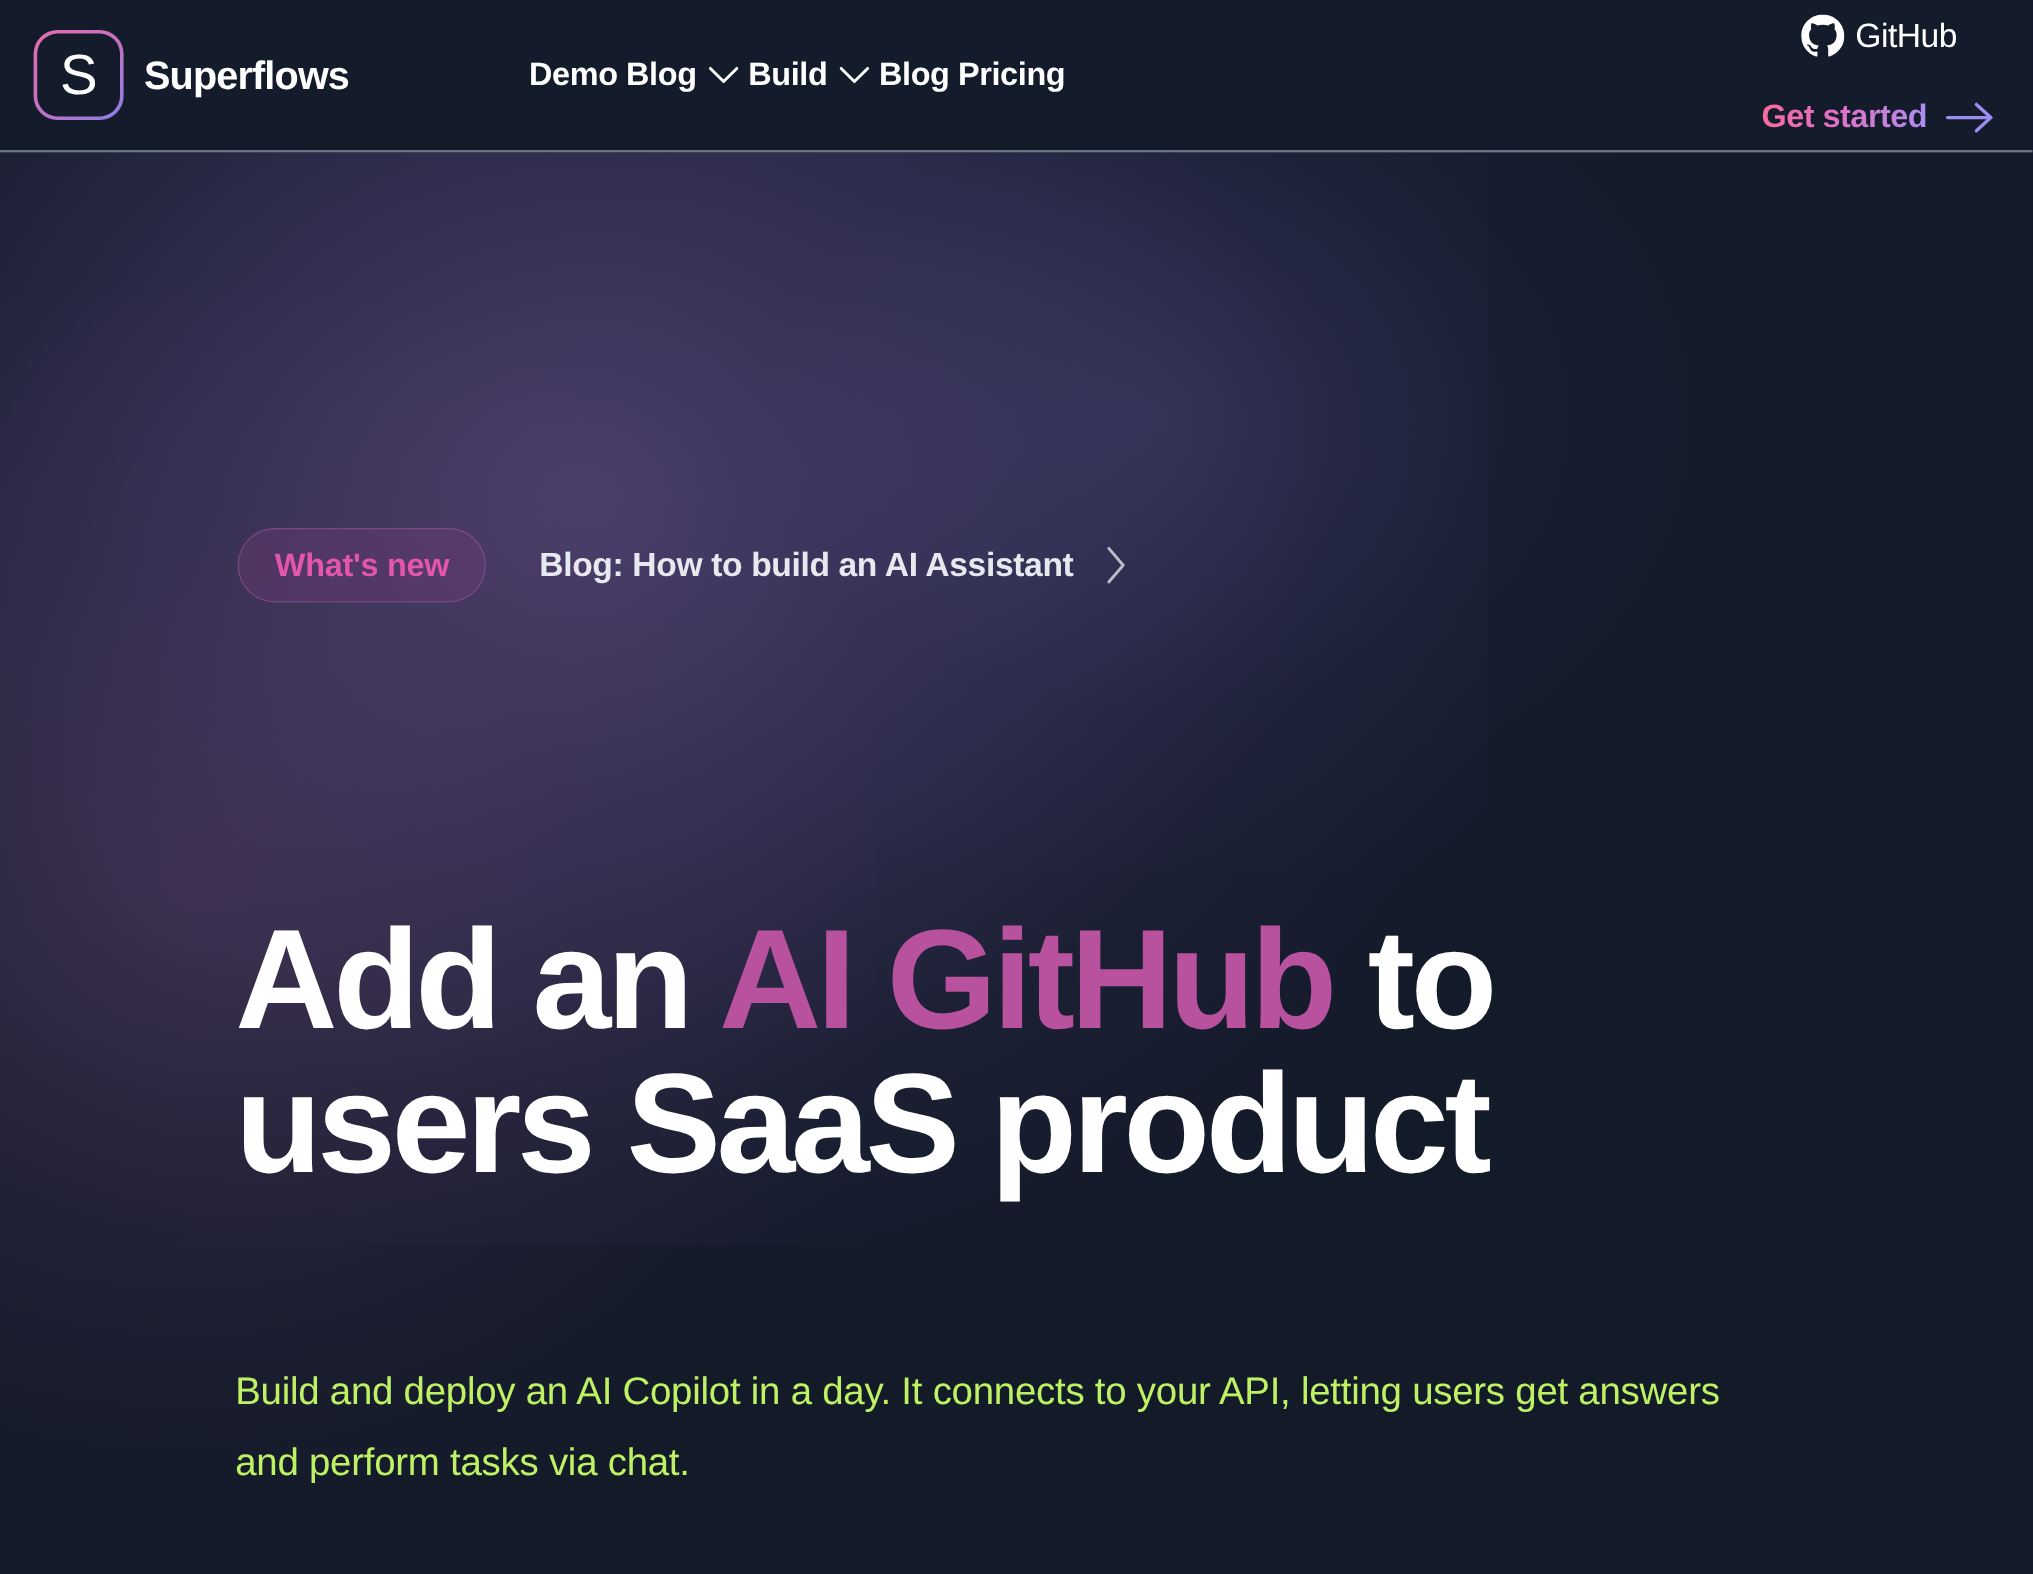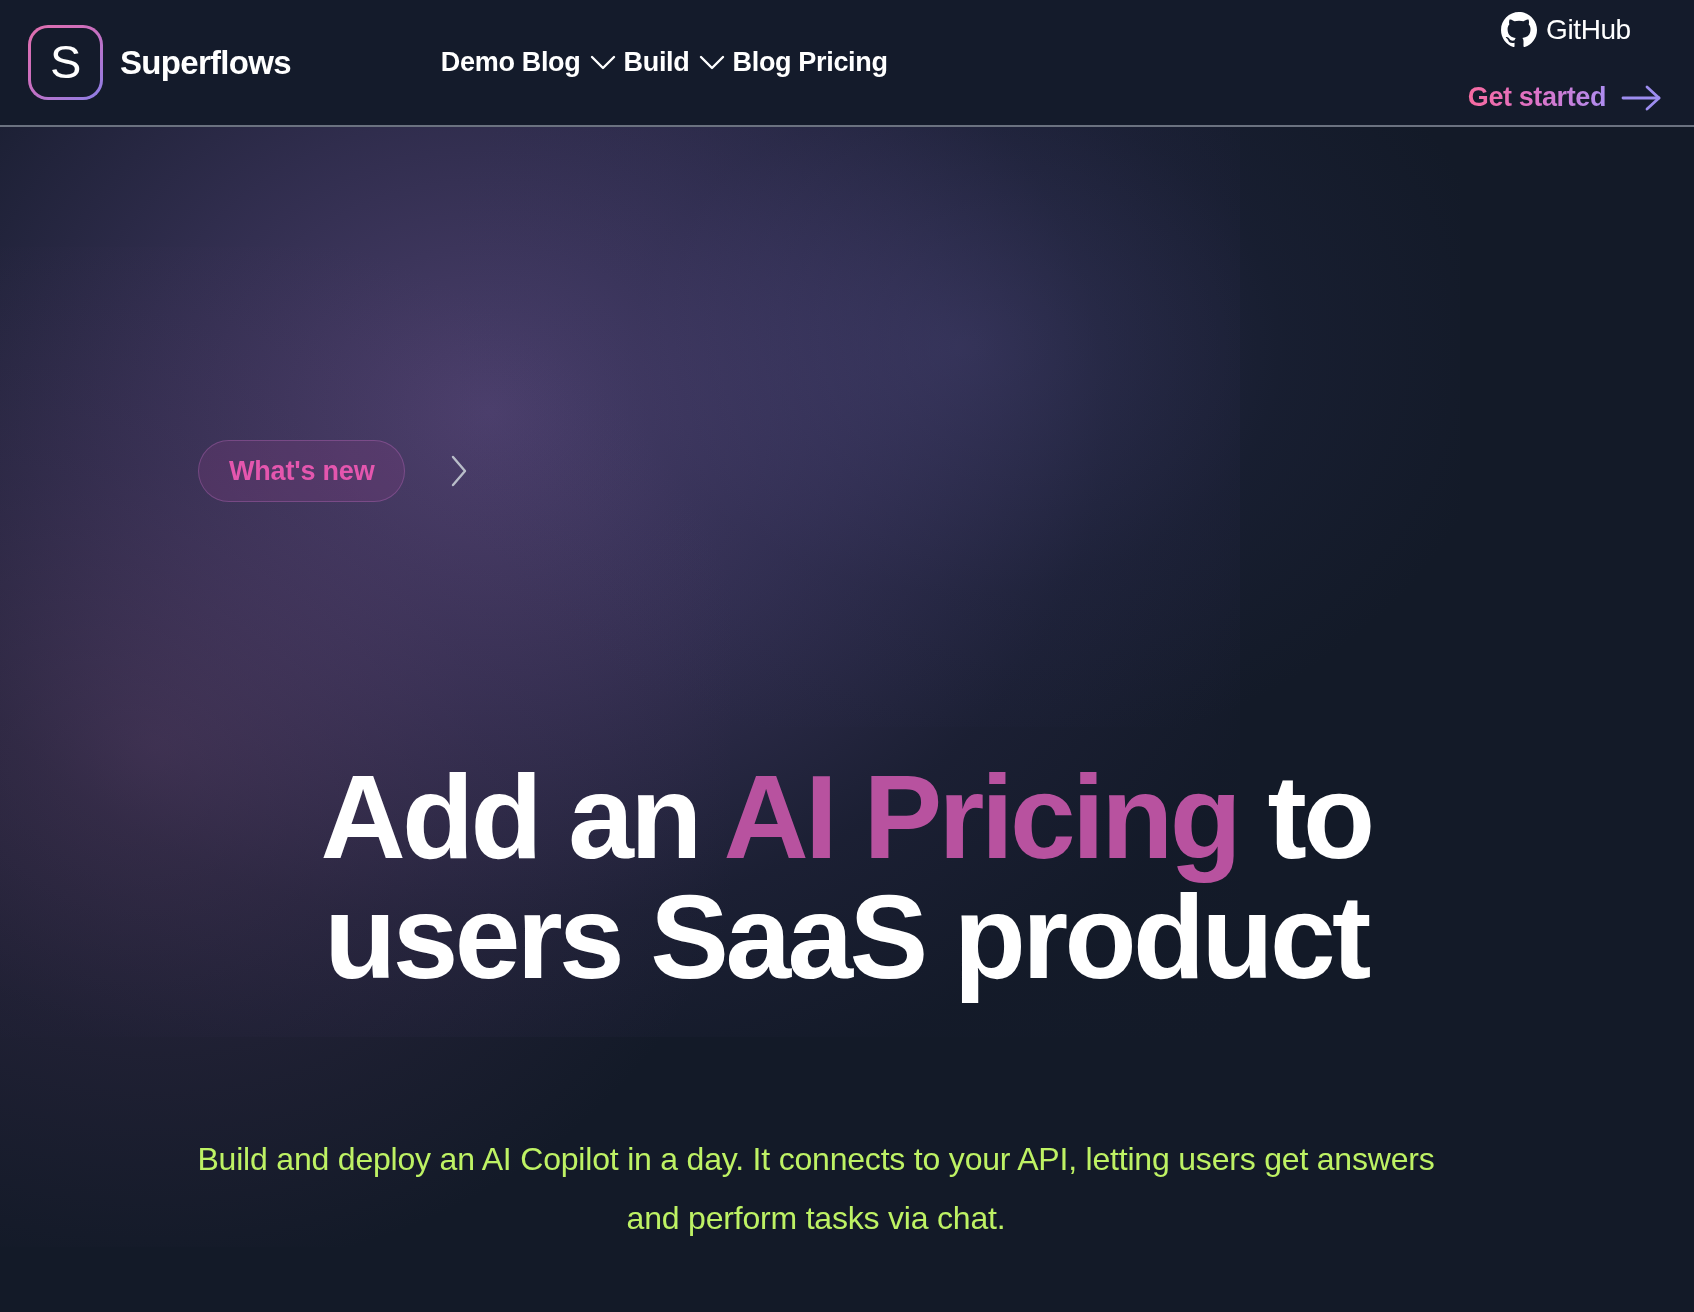--- a/index.html
+++ b/index.html
@@ -179,21 +179,20 @@
         rgba(52, 54, 100, 0.14) 46%,
         rgba(19, 26, 40, 0) 78%);
     pointer-events: none;
   }
 
   .hero-content {
     position: absolute;
     top: 0; left: 0;
     width: 100%;
     height: 100%;
-    text-align: center;
   }
 
   
   .badge-row {
     position: absolute;
     top: 313px;
     left: 198px;
     display: flex;
     align-items: center;
     gap: 44px;
@@ -320,26 +319,27 @@
     <div class="glow-b"></div>
     <div class="glow-c"></div>
 
     <div class="hero-content">
 
       <div class="badge-row">
         <div class="badge-pill">
           <span>What's new</span>
         </div>
         <div class="badge-link">
+          <span class="badge-link-text">Blog: How to build an AI Assistant</span>
           <svg width="20" height="34" viewBox="0 0 20 34" fill="none">
             <path d="M4 3 L16 17 L4 31" stroke="#b9bec9" stroke-width="2.4" stroke-linecap="round" stroke-linejoin="round"></path>
           </svg>
         </div>
       </div>
 
-      <h1 class="headline"><span>Add an </span><span class="accent">AI Pricing</span><span> to users SaaS product</span></h1>
+      <h1 class="headline"><span>Add an </span><span class="accent">AI GitHub</span><span> to users SaaS product</span></h1>
 
       <p class="subhead">Build and deploy an AI Copilot in a day. It connects to your API, letting users get answers and perform tasks via chat.</p>
 
     </div>
   </div>
 
 </div>
 
 </body></html>

